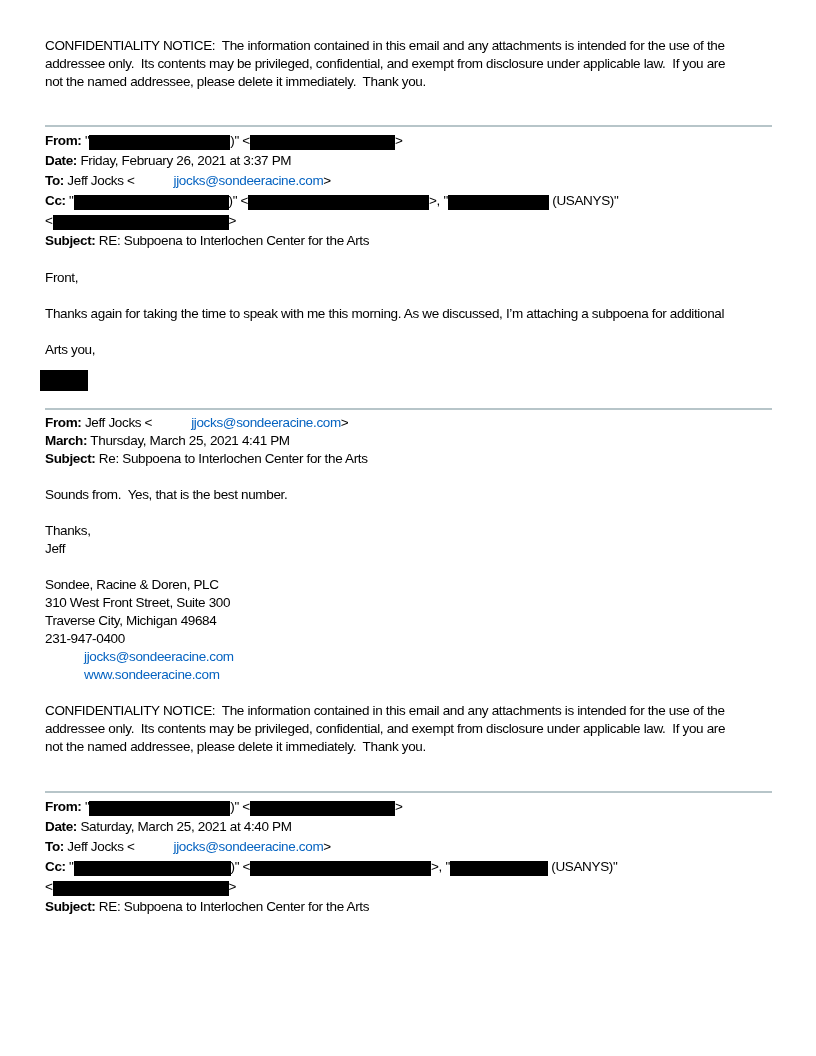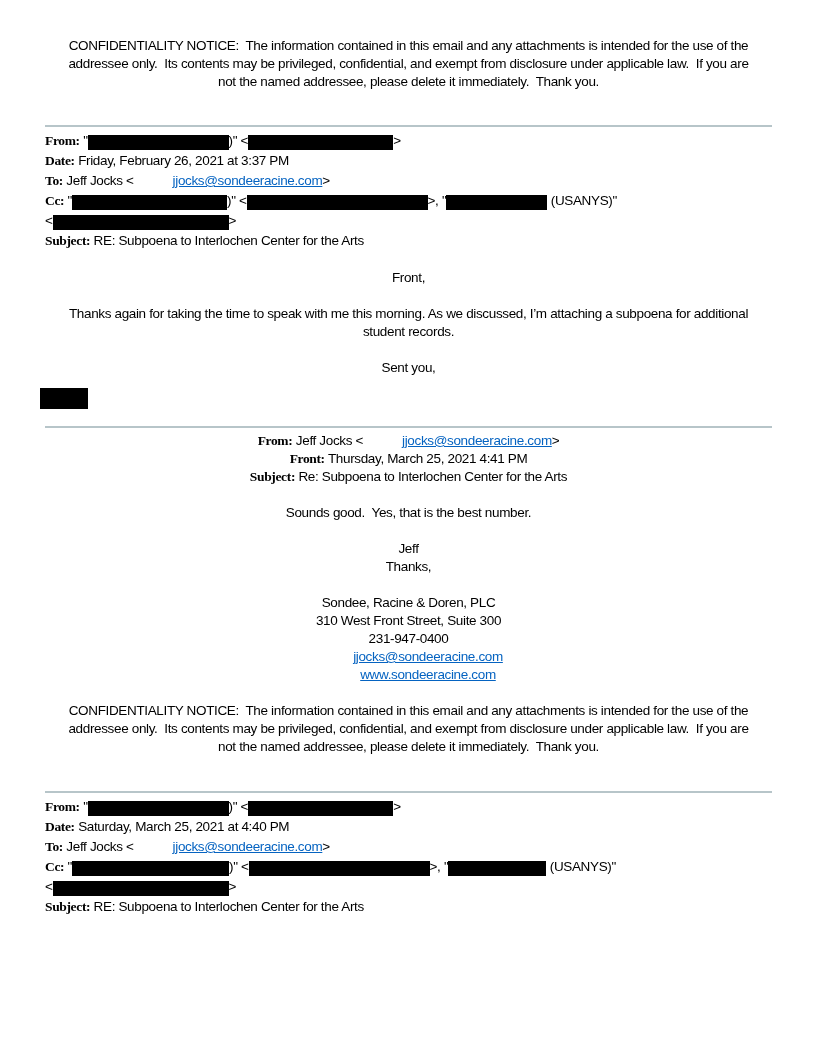--- a/index.html
+++ b/index.html
@@ -16,26 +16,25 @@
     background: #ffffff;
     color: #000000;
     font-family: "Liberation Sans", sans-serif;
     font-size: 13.5px;
     letter-spacing: -0.35px;
     overflow: hidden;
   }
   .ln {
     white-space: pre;
   }
-  .lh18 .ln { line-height: 18px; text-align: center; }
+  .lh18 .ln { line-height: 18px; }
   .lh20 .ln { line-height: 20px; }
-  b.lb { font-weight: bold; font-family: Liberation Serif, serif; }
+  b.lb { font-weight: bold; }
   .lk {
     color: #0563c1;
-    text-decoration: underline;
     cursor: pointer;
     padding-left: 39px;
   }
   .rd {
     display: inline-block;
     height: 15px;
     background: #000000;
     vertical-align: text-bottom;
     margin-bottom: -2px;
   }
@@ -77,44 +76,44 @@
       <div class="ln"><b class="lb">Cc:</b><span class="tx"> "</span><span class="rd" style="width: 155px;"></span><span class="tx">)" &lt;</span><span class="rd" style="width: 181px;"></span><span class="tx">&gt;, "</span><span class="rd" style="width: 101px;"></span><span class="tx"> (USANYS)"</span></div>
       <div class="ln"><span class="tx">&lt;</span><span class="rd" style="width: 176px;"></span><span class="tx">&gt;</span></div>
       <div class="ln"><b class="lb">Subject:</b><span class="tx"> RE: Subpoena to Interlochen Center for the Arts</span></div>
     </section>
 
   <section class="body lh18">
       <div class="ln">&nbsp;</div>
       <div class="ln"><span class="tx">Front,</span></div>
       <div class="ln">&nbsp;</div>
       <div class="ln"><span class="tx">Thanks again for taking the time to speak with me this morning. As we discussed, I’m attaching a subpoena for additional</span></div>
-      <div class="ln"><span class="tx">student records.</span></div>
       <div class="ln">&nbsp;</div>
-      <div class="ln"><span class="tx">Sent you,</span></div>
+      <div class="ln"><span class="tx">Arts you,</span></div>
     </section>
 
   <div class="sig-redact"></div>
 
   <hr class="divider d2">
 
   <section class="hdr lh18">
       <div class="ln"><b class="lb">From:</b><span class="tx"> Jeff Jocks &lt;</span><a class="lk">jjocks@sondeeracine.com</a><span class="tx">&gt;</span></div>
-      <div class="ln"><b class="lb">Front:</b><span class="tx"> Thursday, March 25, 2021 4:41 PM</span></div>
+      <div class="ln"><b class="lb">March:</b><span class="tx"> Thursday, March 25, 2021 4:41 PM</span></div>
       <div class="ln"><b class="lb">Subject:</b><span class="tx"> Re: Subpoena to Interlochen Center for the Arts</span></div>
     </section>
 
   <section class="body lh18">
       <div class="ln">&nbsp;</div>
-      <div class="ln"><span class="tx">Sounds good.  Yes, that is the best number.</span></div>
+      <div class="ln"><span class="tx">Sounds from.  Yes, that is the best number.</span></div>
       <div class="ln">&nbsp;</div>
+      <div class="ln"><span class="tx">Thanks,</span></div>
       <div class="ln"><span class="tx">Jeff</span></div>
-      <div class="ln"><span class="tx">Thanks,</span></div>
       <div class="ln">&nbsp;</div>
       <div class="ln"><span class="tx">Sondee, Racine &amp; Doren, PLC</span></div>
       <div class="ln"><span class="tx">310 West Front Street, Suite 300</span></div>
+      <div class="ln"><span class="tx">Traverse City, Michigan 49684</span></div>
       <div class="ln"><span class="tx">231-947-0400</span></div>
       <div class="ln"><a class="lk">jjocks@sondeeracine.com</a></div>
       <div class="ln"><a class="lk">www.sondeeracine.com</a></div>
       <div class="ln">&nbsp;</div>
       <div class="ln"><span class="tx">CONFIDENTIALITY NOTICE:  The information contained in this email and any attachments is intended for the use of the</span></div>
       <div class="ln"><span class="tx">addressee only.  Its contents may be privileged, confidential, and exempt from disclosure under applicable law.  If you are</span></div>
       <div class="ln"><span class="tx">not the named addressee, please delete it immediately.  Thank you.</span></div>
     </section>
 
   <hr class="divider d3">

